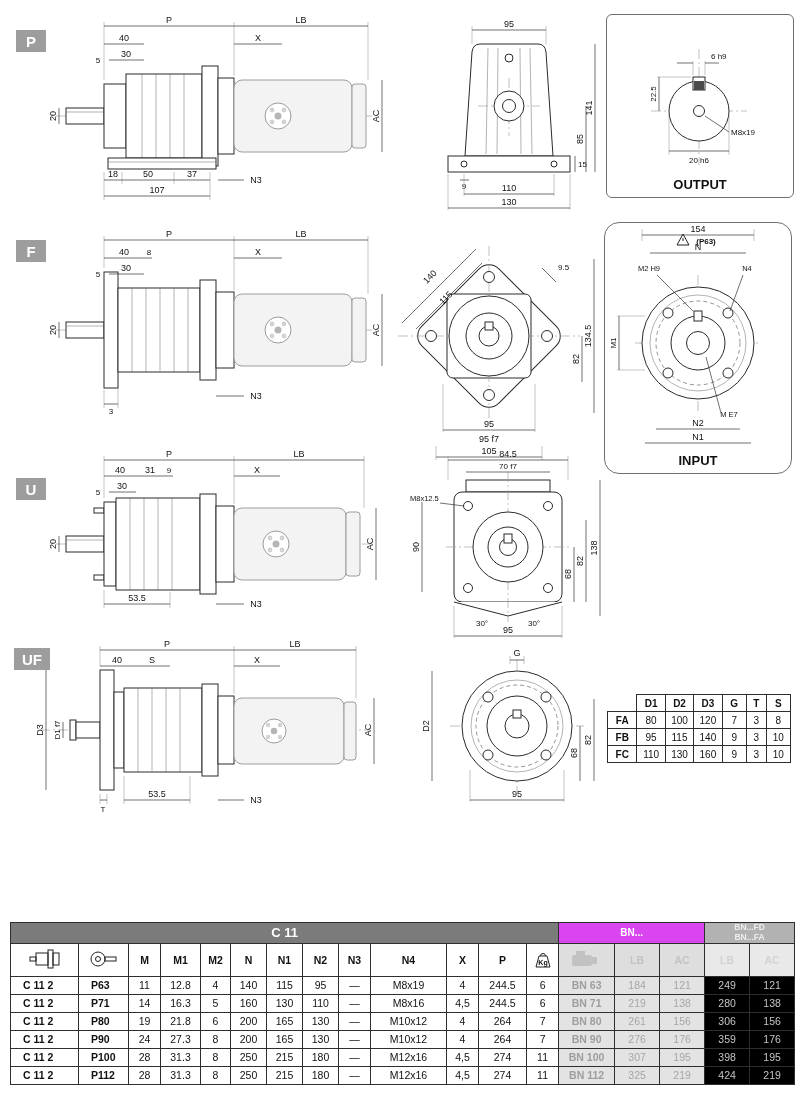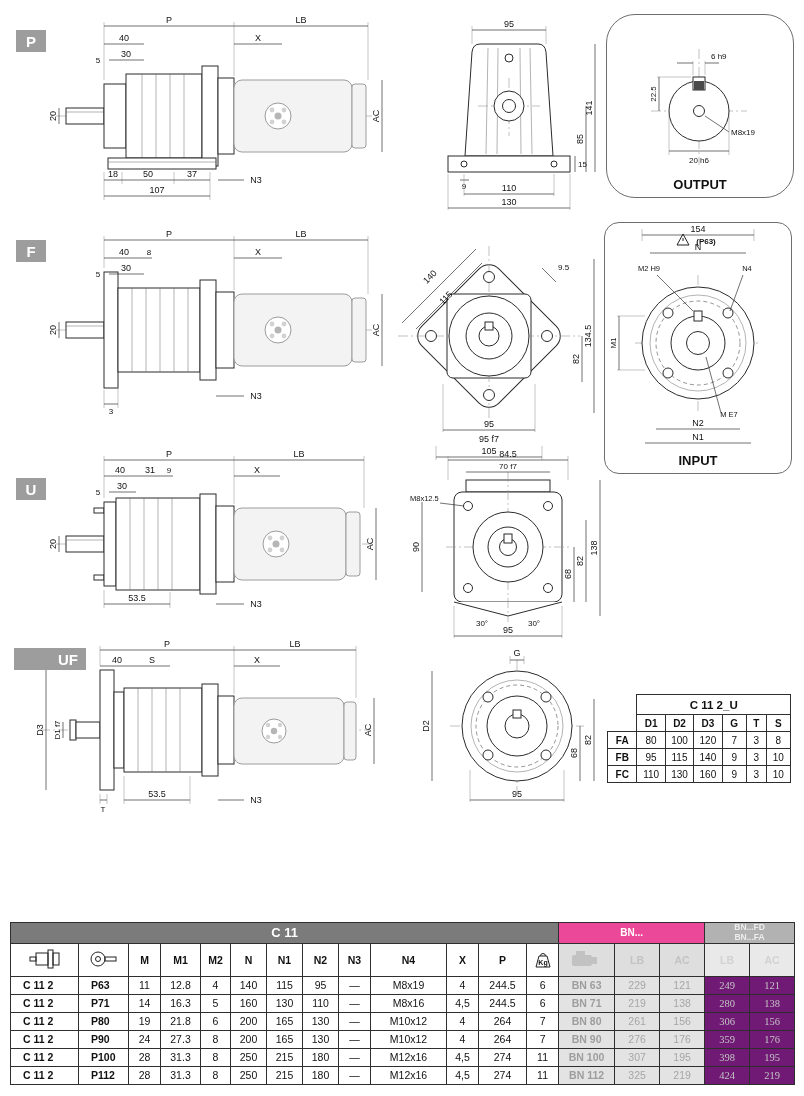--- a/index.html
+++ b/index.html
@@ -32,40 +32,40 @@
   .ftbl .nb{border:none;background:transparent;}
   .ftbl .t{font-weight:bold;font-size:11.5px;height:19px;}
   .ftbl .h{font-weight:bold;margin-top:8px;}
   .ftbl .rn{font-weight:bold;}
   
   .tbl-wrap{position:absolute;left:10px;top:922px;width:768px;}
   table.main{border-collapse:collapse;width:100%;table-layout:fixed;font-size:10.5px;}
   .main th,.main td{border:1px solid #2e2e2e;text-align:center;padding:0 1px;height:17px;
     overflow:hidden;white-space:nowrap;}
   .grp-dark{background:#7b7b7b;color:#fff;font-size:13px;font-weight:bold;height:24px;}
-  .grp-gray{background:#ec4899;color:#fff;font-size:10px;font-weight:bold;}
+  .grp-gray{background:#d946ef;color:#fff;font-size:10px;font-weight:bold;}
   .grp-gray2{background:#b2b2b2;color:#ededed;font-size:8.5px;font-weight:bold;line-height:1.15;}
   .cols th{height:32px;background:#fff;font-size:10.5px;}
   .cols th.gh{background:#dedede;color:#c3c3c3;font-weight:bold;}
   .cols th.gh2{background:#e9e9e9;color:#d2d2d2;font-weight:bold;}
   .cols th.gic{background:#dedede;}
   td.b{font-weight:bold;text-align:left;padding-left:12px;}
   .gcell{background:#e3e3e3;color:#a6a6a6;}
   .gcell2{background:#eded ed;}
-  .gcell2{background:#701a75;color:#c4c4c4;font-family:Liberation Serif, serif;}
+  .gcell2{background:#000000;color:#c4c4c4;}
   .bnname{font-weight:bold;color:#9d9d9d;text-align:left;padding-left:4px;}
   .kgt{font-size:7px;font-weight:bold;fill:#111;text-anchor:middle;}
 </style>
 </head>
 <body>
 
 <div class="sec-label" style="left:16px;top:30px;">P</div>
 <div class="sec-label" style="left:16px;top:240px;">F</div>
 <div class="sec-label" style="left:16px;top:478px;">U</div>
-<div class="sec-label" style="left:14px;top:648px;width:36px;padding-left:36px;">UF</div>
+<div class="sec-label" style="left:14px;top:648px;width:36px;">UF</div>
 
 <svg class="abs" style="left:52px;top:16px;" width="340" height="200" viewBox="0 0 340 200">
   <g>
     <line class="cl" x1="4" y1="100" x2="324" y2="100"></line>
     <rect class="ln" x="14" y="92" width="38" height="16"></rect>
     <line class="thin" x1="14" y1="96" x2="52" y2="96"></line>
     <rect class="ln" x="52" y="68" width="22" height="64"></rect>
     <rect class="ln" x="74" y="58" width="76" height="84"></rect>
     <line class="thin" x1="90" y1="58" x2="90" y2="142"></line>
     <line class="thin" x1="104" y1="58" x2="104" y2="142"></line>
@@ -153,21 +153,21 @@
     <line class="ext" x1="134" y1="156" x2="134" y2="178"></line>
     <line class="dim" x1="44" y1="176" x2="134" y2="176"></line>
     <text class="d" x="89" y="173">110</text>
     <line class="ext" x1="28" y1="156" x2="28" y2="192"></line>
     <line class="ext" x1="150" y1="156" x2="150" y2="192"></line>
     <line class="dim" x1="28" y1="190" x2="150" y2="190"></line>
     <text class="d" x="89" y="187">130</text>
   </g>
 </svg>
 
-<div class="box" style="left:606px;top:14px;width:186px;height:182px;border-radius:29px;">
+<div class="box" style="left:606px;top:14px;width:186px;height:182px;">
   <svg width="186" height="158" viewBox="0 0 186 158">
     <line class="cl" x1="92" y1="34" x2="92" y2="150"></line>
     <line class="cl" x1="44" y1="96" x2="140" y2="96"></line>
     <circle class="ln" cx="92" cy="96" r="30"></circle>
     <rect class="ln" x="86" y="62" width="12" height="13"></rect>
     <rect x="87" y="66" width="10" height="9" fill="#4a4a4a"></rect>
     <circle class="ln" cx="92" cy="96" r="5.5"></circle>
     <line class="ext" x1="86" y1="60" x2="86" y2="46"></line>
     <line class="ext" x1="98" y1="60" x2="98" y2="46"></line>
     <line class="dim" x1="70" y1="48" x2="86" y2="48"></line>
@@ -510,24 +510,20 @@
     <colgroup>
       <col style="width:28px">
         <col style="width:27px">
         <col style="width:27px">
         <col style="width:27px">
       <col style="width:23px">
         <col style="width:19px">
         <col style="width:23px">
     </colgroup>
     <tbody>
-        <tr>
-      <td class="nb"></td>
-      <th colspan="6" class="t">C 11 2_U</th>
-    </tr>
     <tr>
       <td class="nb"></td>
       <th class="h">D1</th>
       <th class="h">D2</th>
       <th class="h">D3</th>
       <th class="h">G</th>
       <th class="h">T</th>
       <th class="h">S</th>
     </tr>
     </tbody>
@@ -653,21 +649,21 @@
           <td>4</td>
           <td>140</td>
           <td>115</td>
           <td>95</td>
           <td>—</td>
           <td>M8x19</td>
           <td>4</td>
           <td>244.5</td>
           <td>6</td>
           <td class="gcell bnname">BN 63</td>
-          <td class="gcell">229</td>
+          <td class="gcell">184</td>
           <td class="gcell">121</td>
           <td class="gcell2">249</td>
           <td class="gcell2">121</td>
         </tr>
 
         <tr>
           <td class="b">C 11 2</td>
           <td class="b">P71</td>
           <td>14</td>
           <td>16.3</td>

